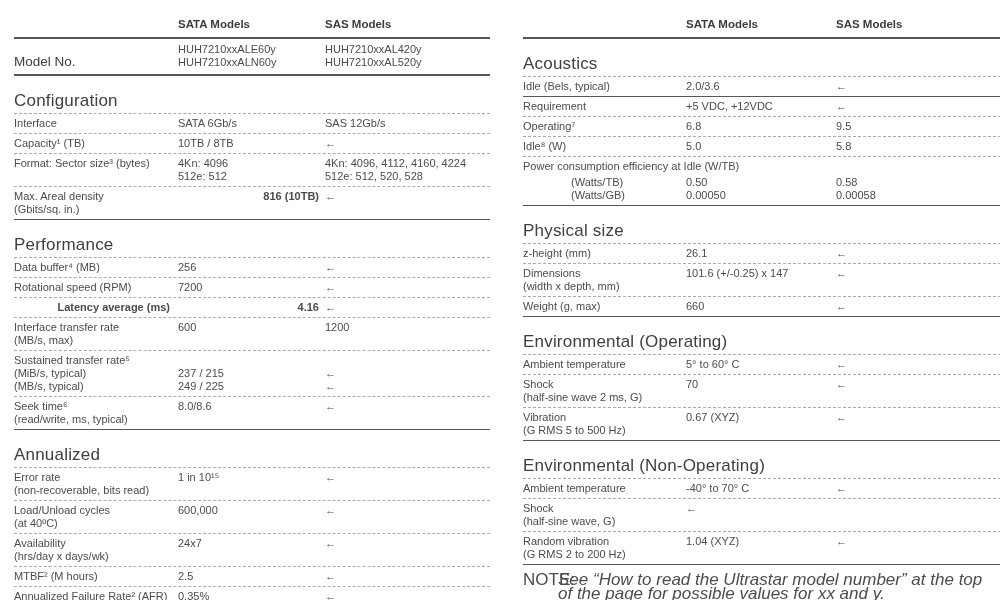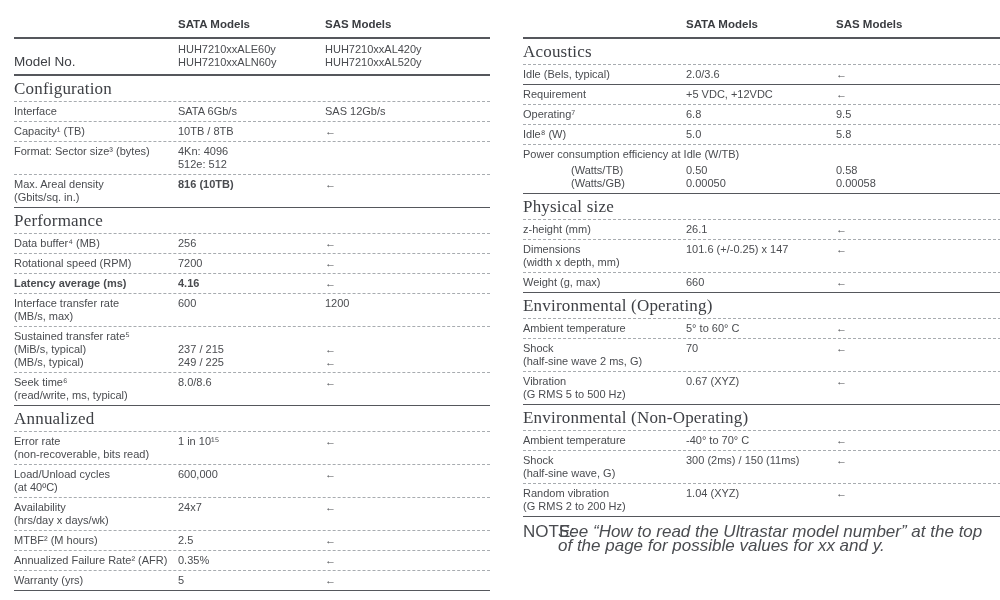--- a/index.html
+++ b/index.html
@@ -23,39 +23,39 @@
   .hdr-row{display:flex;padding:0 0 6px 0;border-bottom:2px solid var(--solid);}
   .colhdr{font-weight:bold;font-size:11.5px;color:#3a3c40;line-height:13px;}
 
   
   .model-row{display:flex;padding:4px 0 5px 0;border-bottom:2px solid var(--solid);align-items:flex-end;}
   .model-label{font-size:13.5px;color:var(--heading);padding-top:3px;}
 
   
   .section-title{
     font-size:17px;color:var(--heading);letter-spacing:.2px;
-    line-height:18px;padding:4px 0 3px 0;border-bottom:1px dashed var(--dashed);font-family:Liberation Serif, serif;
+    line-height:18px;padding:16px 0 3px 0;border-bottom:1px dashed var(--dashed);
   }
 
   
   .row{display:flex;padding:3px 0 3px 0;border-bottom:1px dashed var(--dashed);}
   .row.block{display:block;}
   .row-last{border-bottom:1.5px solid var(--solid);}
   .subrow{display:flex;padding-top:2px;}
 
   .cell{}
   .lbl{width:164px;padding-right:8px;}
   .sata{width:147px;padding-right:6px;}
   .sas{flex:1;}
   .col-right .lbl{width:163px;}
   .col-right .sata{width:150px;}
   .lbl.indent{padding-left:48px;}
 
   .line{min-height:13px;line-height:13px;font-size:11px;white-space:nowrap;}
-  .b{font-weight:bold;}
+  .b{font-weight:bold;text-align:right;}
   .full-label{line-height:13px;padding-bottom:1px;}
 
   
   .note{display:flex;margin-top:8px;font-size:17px;line-height:14px;}
   .note-label{flex:none;width:35px;}
   .note-text{flex:1;max-width:443px;font-style:italic;}
 </style>
 </head>
 <body>
 
@@ -100,20 +100,24 @@
           <div class="line">←</div>
         </div>
       </div>
       <div class="row">
         <div class="cell lbl">
           <div class="line">Format: Sector size³ (bytes)</div>
         </div>
         <div class="cell sata">
           <div class="line">4Kn:  4096</div>
           <div class="line">512e: 512</div>
+        </div>
+        <div class="cell sas">
+          <div class="line">4Kn:  4096, 4112, 4160, 4224</div>
+          <div class="line">512e: 512, 520, 528</div>
         </div>
       </div>
       <div class="row row-last">
         <div class="cell lbl">
           <div class="line">Max. Areal density</div>
           <div class="line">(Gbits/sq. in.)</div>
         </div>
         <div class="cell sata">
           <div class="line b">816 (10TB)</div>
         </div>
@@ -417,23 +421,20 @@
           </div>
           <div class="cell sas">
             <div class="line">←</div>
           </div>
         </div>
         <div class="row">
           <div class="cell lbl">
             <div class="line">Shock</div>
             <div class="line">(half-sine wave, G)</div>
           </div>
-          <div class="cell sata">
-            <div class="line">300 (2ms) / 150 (11ms)</div>
-          </div>
           <div class="cell sas">
             <div class="line">←</div>
           </div>
         </div>
         <div class="row row-last">
           <div class="cell lbl">
             <div class="line">Random vibration</div>
             <div class="line">(G RMS 2 to 200 Hz)</div>
           </div>
           <div class="cell sata">

